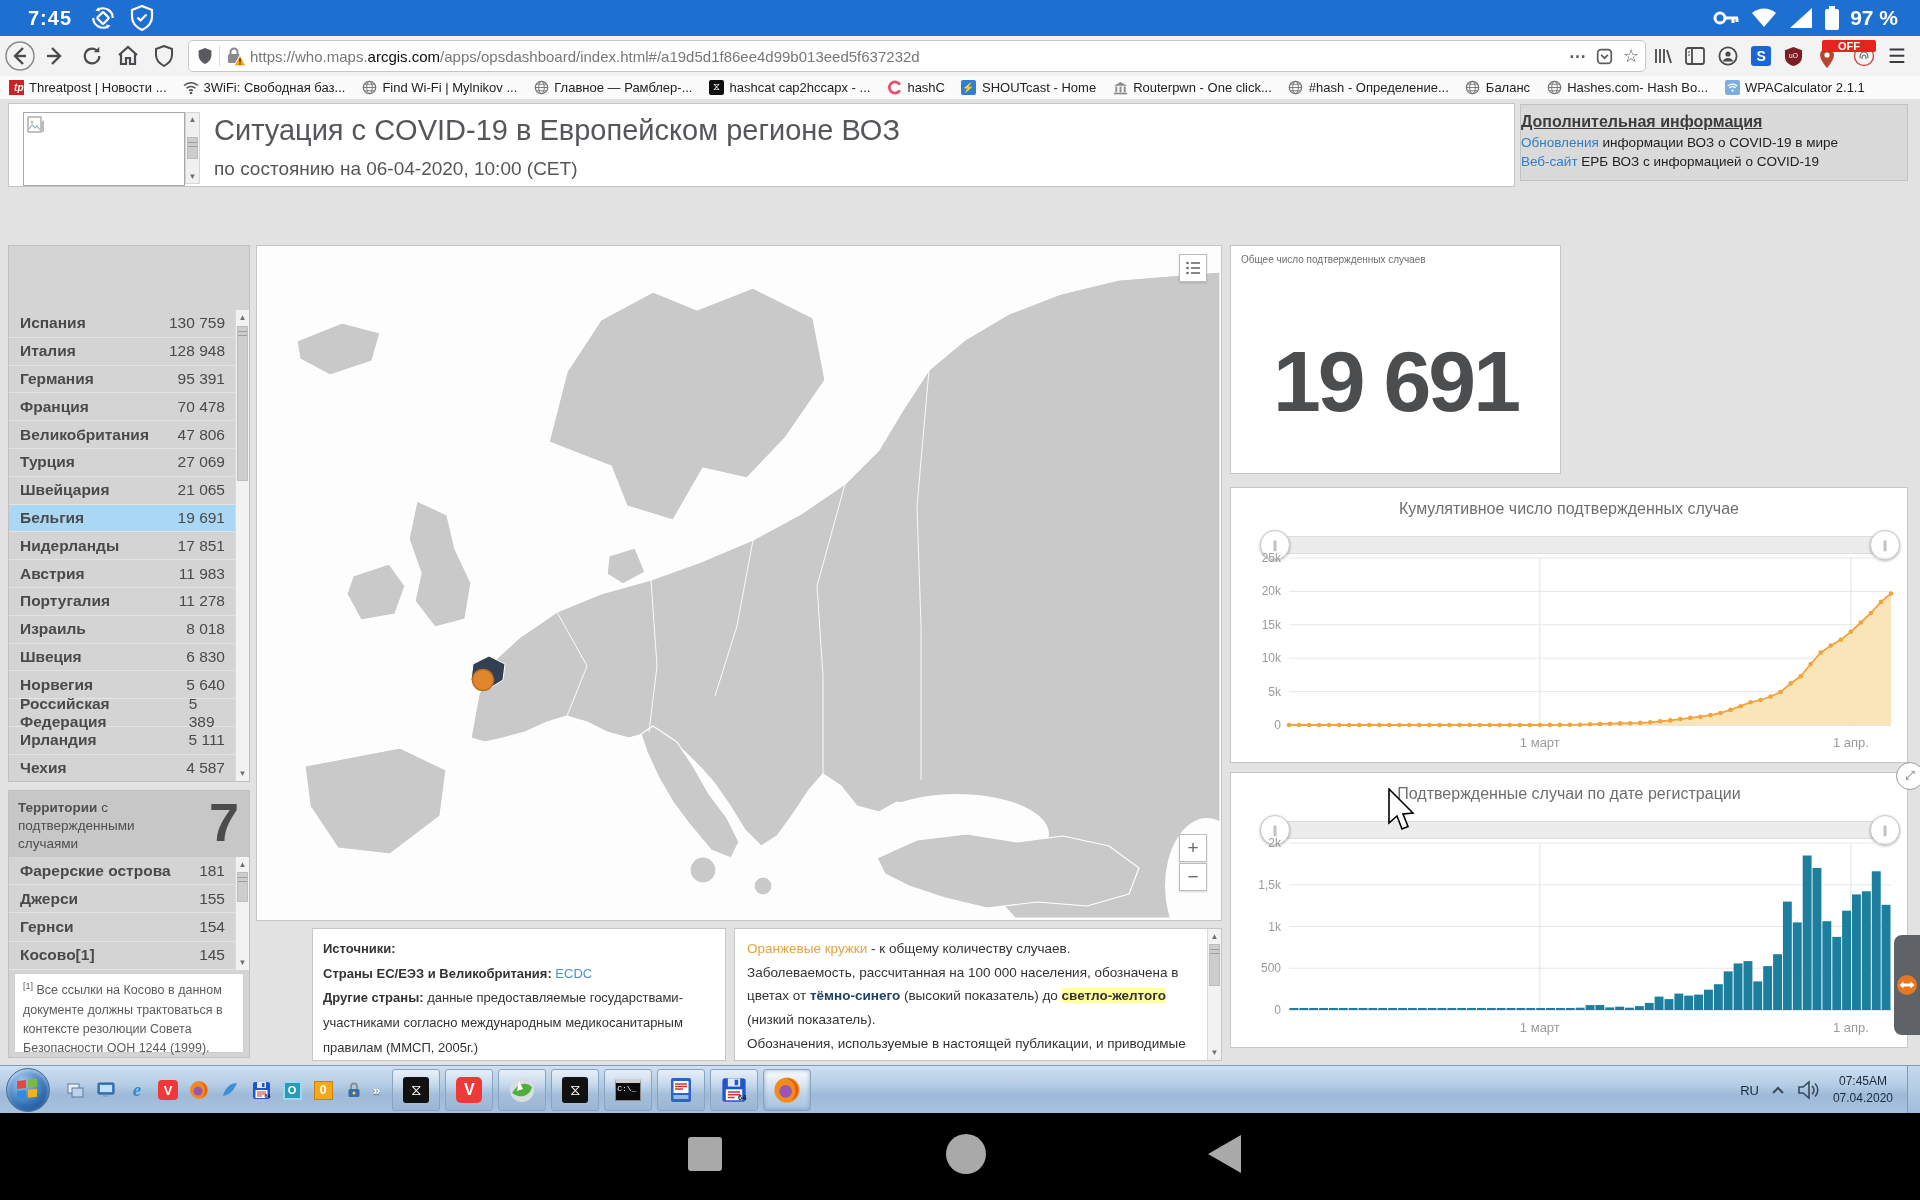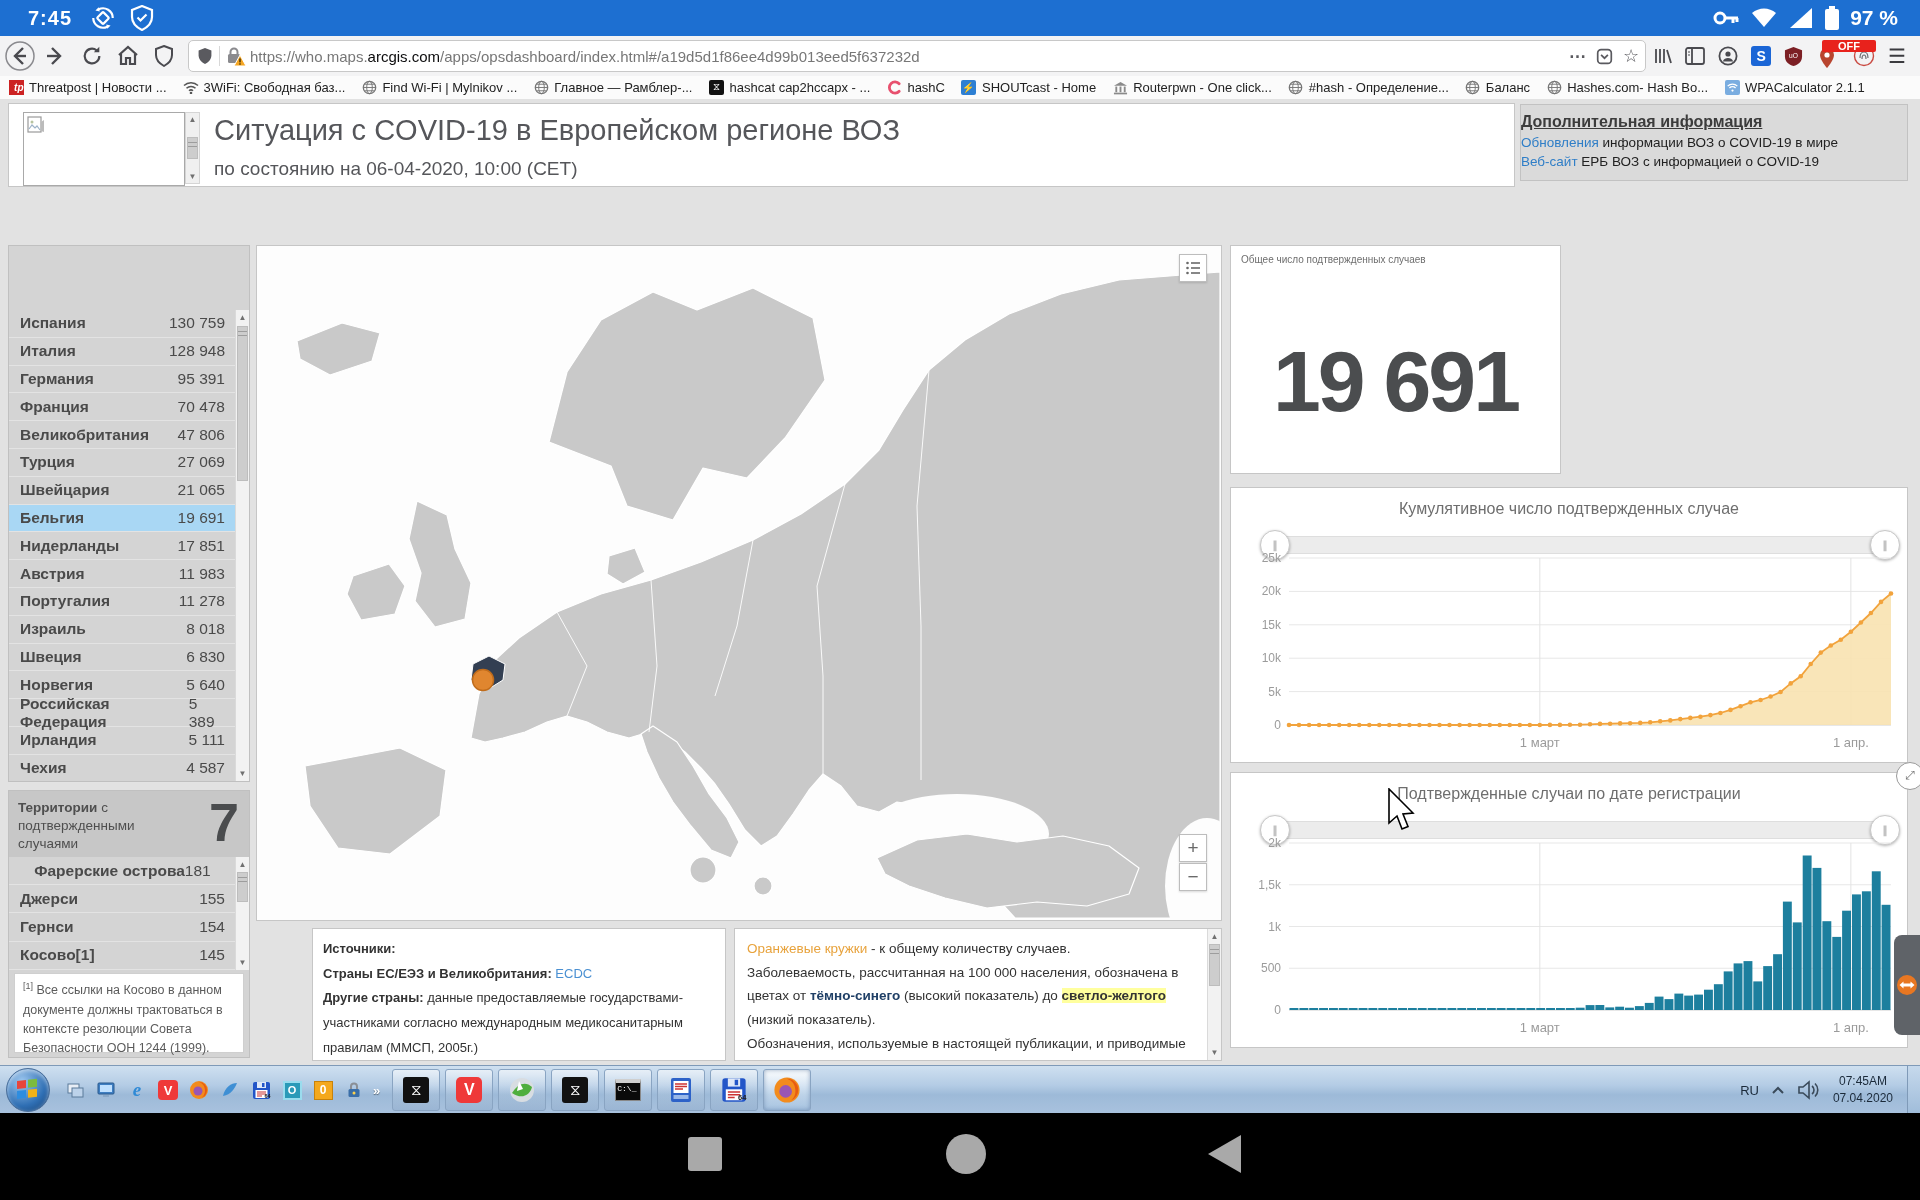--- a/index.html
+++ b/index.html
@@ -467,21 +467,21 @@
         <div class="sb-arrow" style="bottom:1px;">▼</div>
       </div>
     </div>
 
     <div class="listpanel" style="left:8px;top:691px;width:242px;height:268px;">
       <div class="lp-head" style="height:66px;">
         <div class="lp-head-label" style="width:130px;"><b>Территории</b><span style="font-weight:normal"> с подтвержденными случаями</span></div>
         <div class="lp-big">7</div>
       </div>
       <div id="terr-list" style="position:absolute;left:0;top:66px;right:14px;height:113px;">
-          <div class="lrow" style="height: 27.2px; justify-content: center;">
+          <div class="lrow" style="height: 27.2px;">
             <span class="nm">Фарерские острова</span>
             <span>181</span>
           </div>
           <div class="lrow" style="height: 27.2px;">
             <span class="nm">Джерси</span>
             <span>155</span>
           </div>
           <div class="lrow" style="height: 27.2px;">
             <span class="nm">Гернси</span>
             <span>154</span>

